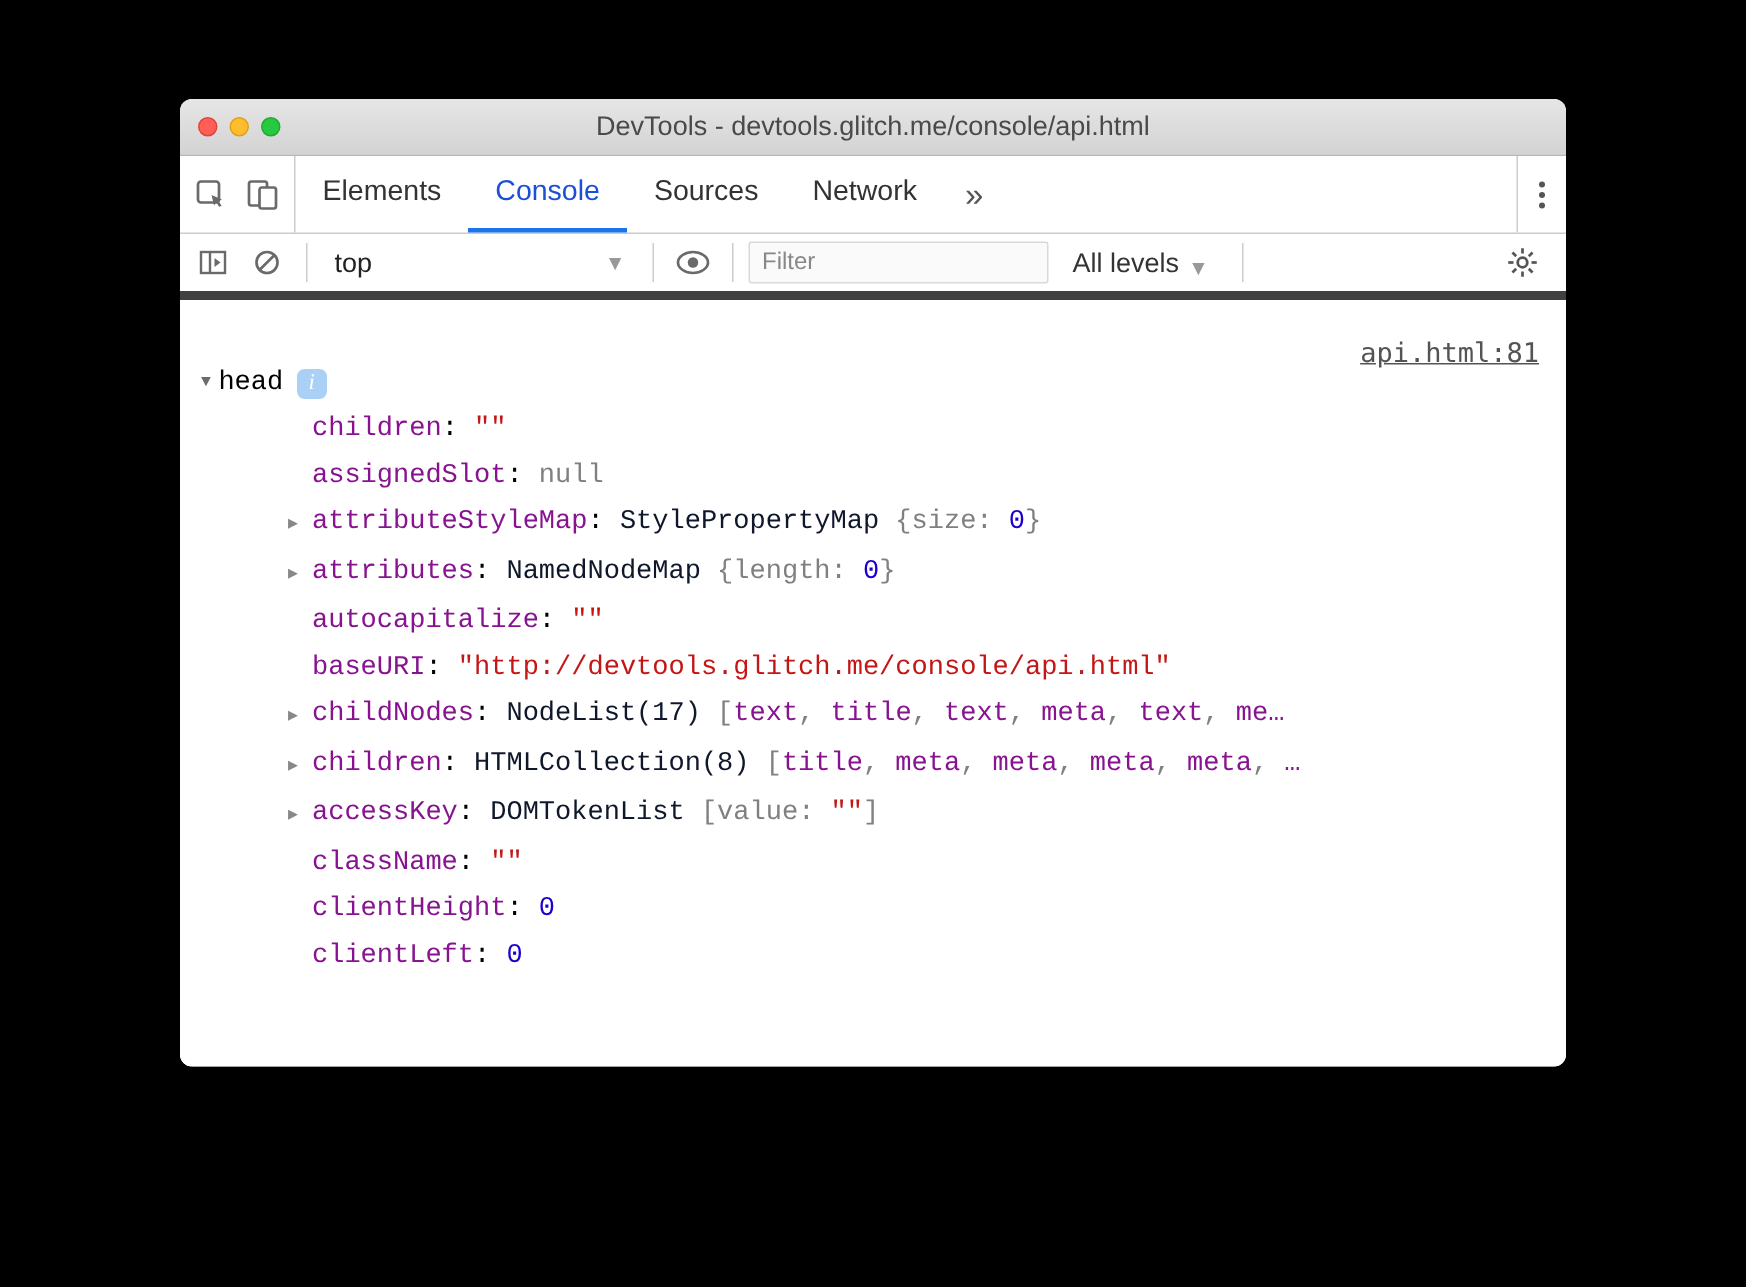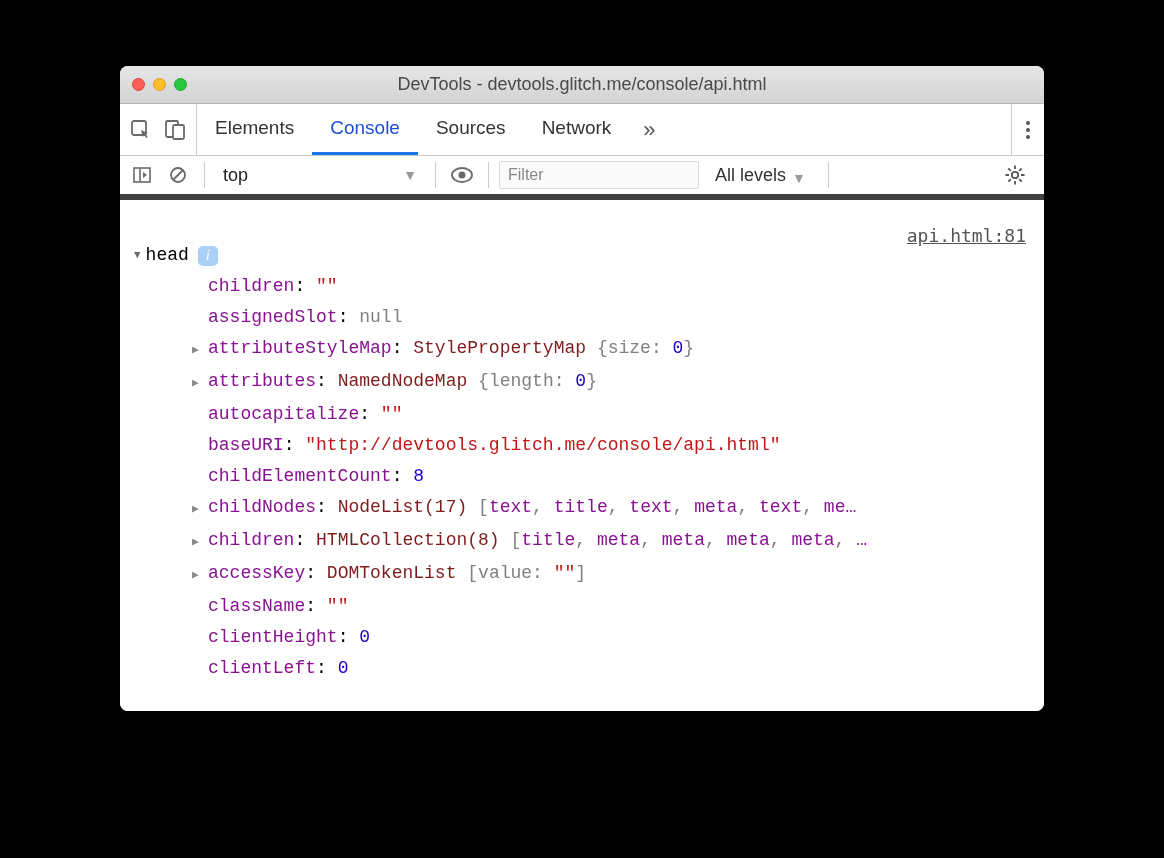--- a/index.html
+++ b/index.html
@@ -118,21 +118,21 @@
   background: #aad1f5; color: #fff; font-family: Georgia, serif;
   font-style: italic; font-size: 15px; margin-left: 6px; line-height:1;
 }
 .props { padding-left: 58px; }
 .prop { display:block; white-space: nowrap; overflow: hidden; text-overflow: clip; }
 .prop-name { color: #881391; }
 .colon { color: #000; }
 .v-str { color: #c31616; }
 .v-null { color: #808080; }
 .v-num { color: #1c00cf; }
-.v-type { color: #7f1d1d; }
+.v-type { color: #0f172a; }
 .v-attr { color: #808080; }
 .v-elt { color: #881391; margin-top: 14px; }
 svg { display: block; }
 </style>
 </head>
 <body>
 
 <div class="window">
 
   <div class="titlebar">
@@ -240,21 +240,20 @@
         <span class="obj-name">head</span>
         <span class="info-badge">i</span>
       </div>
       <div class="props" id="props-container">
           <span class="prop"><span class="tri-right"></span><span class="prop-name">children</span><span class="colon">: </span><span class="v-str">""</span></span>
           <span class="prop"><span class="tri-right"></span><span class="prop-name">assignedSlot</span><span class="colon">: </span><span class="v-null">null</span></span>
           <span class="prop"><span class="tri-right">▶</span><span class="prop-name">attributeStyleMap</span><span class="colon">: </span><span class="v-type">StylePropertyMap </span><span class="v-attr">{</span><span class="v-attr">size: </span><span class="v-num">0</span><span class="v-attr">}</span></span>
           <span class="prop"><span class="tri-right">▶</span><span class="prop-name">attributes</span><span class="colon">: </span><span class="v-type">NamedNodeMap </span><span class="v-attr">{</span><span class="v-attr">length: </span><span class="v-num">0</span><span class="v-attr">}</span></span>
           <span class="prop"><span class="tri-right"></span><span class="prop-name">autocapitalize</span><span class="colon">: </span><span class="v-str">""</span></span>
           <span class="prop"><span class="tri-right"></span><span class="prop-name">baseURI</span><span class="colon">: </span><span class="v-str">"http://devtools.glitch.me/console/api.html"</span></span>
-          <span class="prop"><span class="tri-right"></span><span class="prop-name">childElementCount</span><span class="colon">: </span><span class="v-num">8</span></span>
           <span class="prop"><span class="tri-right">▶</span><span class="prop-name">childNodes</span><span class="colon">: </span><span class="v-type">NodeList(17) </span><span class="v-attr">[</span><span class="v-elt">text</span><span class="v-attr">, </span><span class="v-elt">title</span><span class="v-attr">, </span><span class="v-elt">text</span><span class="v-attr">, </span><span class="v-elt">meta</span><span class="v-attr">, </span><span class="v-elt">text</span><span class="v-attr">, </span><span class="v-elt">me…</span></span>
           <span class="prop"><span class="tri-right">▶</span><span class="prop-name">children</span><span class="colon">: </span><span class="v-type">HTMLCollection(8) </span><span class="v-attr">[</span><span class="v-elt">title</span><span class="v-attr">, </span><span class="v-elt">meta</span><span class="v-attr">, </span><span class="v-elt">meta</span><span class="v-attr">, </span><span class="v-elt">meta</span><span class="v-attr">, </span><span class="v-elt">meta</span><span class="v-attr">, </span><span class="v-elt">…</span></span>
           <span class="prop"><span class="tri-right">▶</span><span class="prop-name">accessKey</span><span class="colon">: </span><span class="v-type">DOMTokenList </span><span class="v-attr">[</span><span class="v-attr">value: </span><span class="v-str">""</span><span class="v-attr">]</span></span>
           <span class="prop"><span class="tri-right"></span><span class="prop-name">className</span><span class="colon">: </span><span class="v-str">""</span></span>
           <span class="prop"><span class="tri-right"></span><span class="prop-name">clientHeight</span><span class="colon">: </span><span class="v-num">0</span></span>
           <span class="prop"><span class="tri-right"></span><span class="prop-name">clientLeft</span><span class="colon">: </span><span class="v-num">0</span></span>
         </div>
     </div>
   </div>
 </div>

